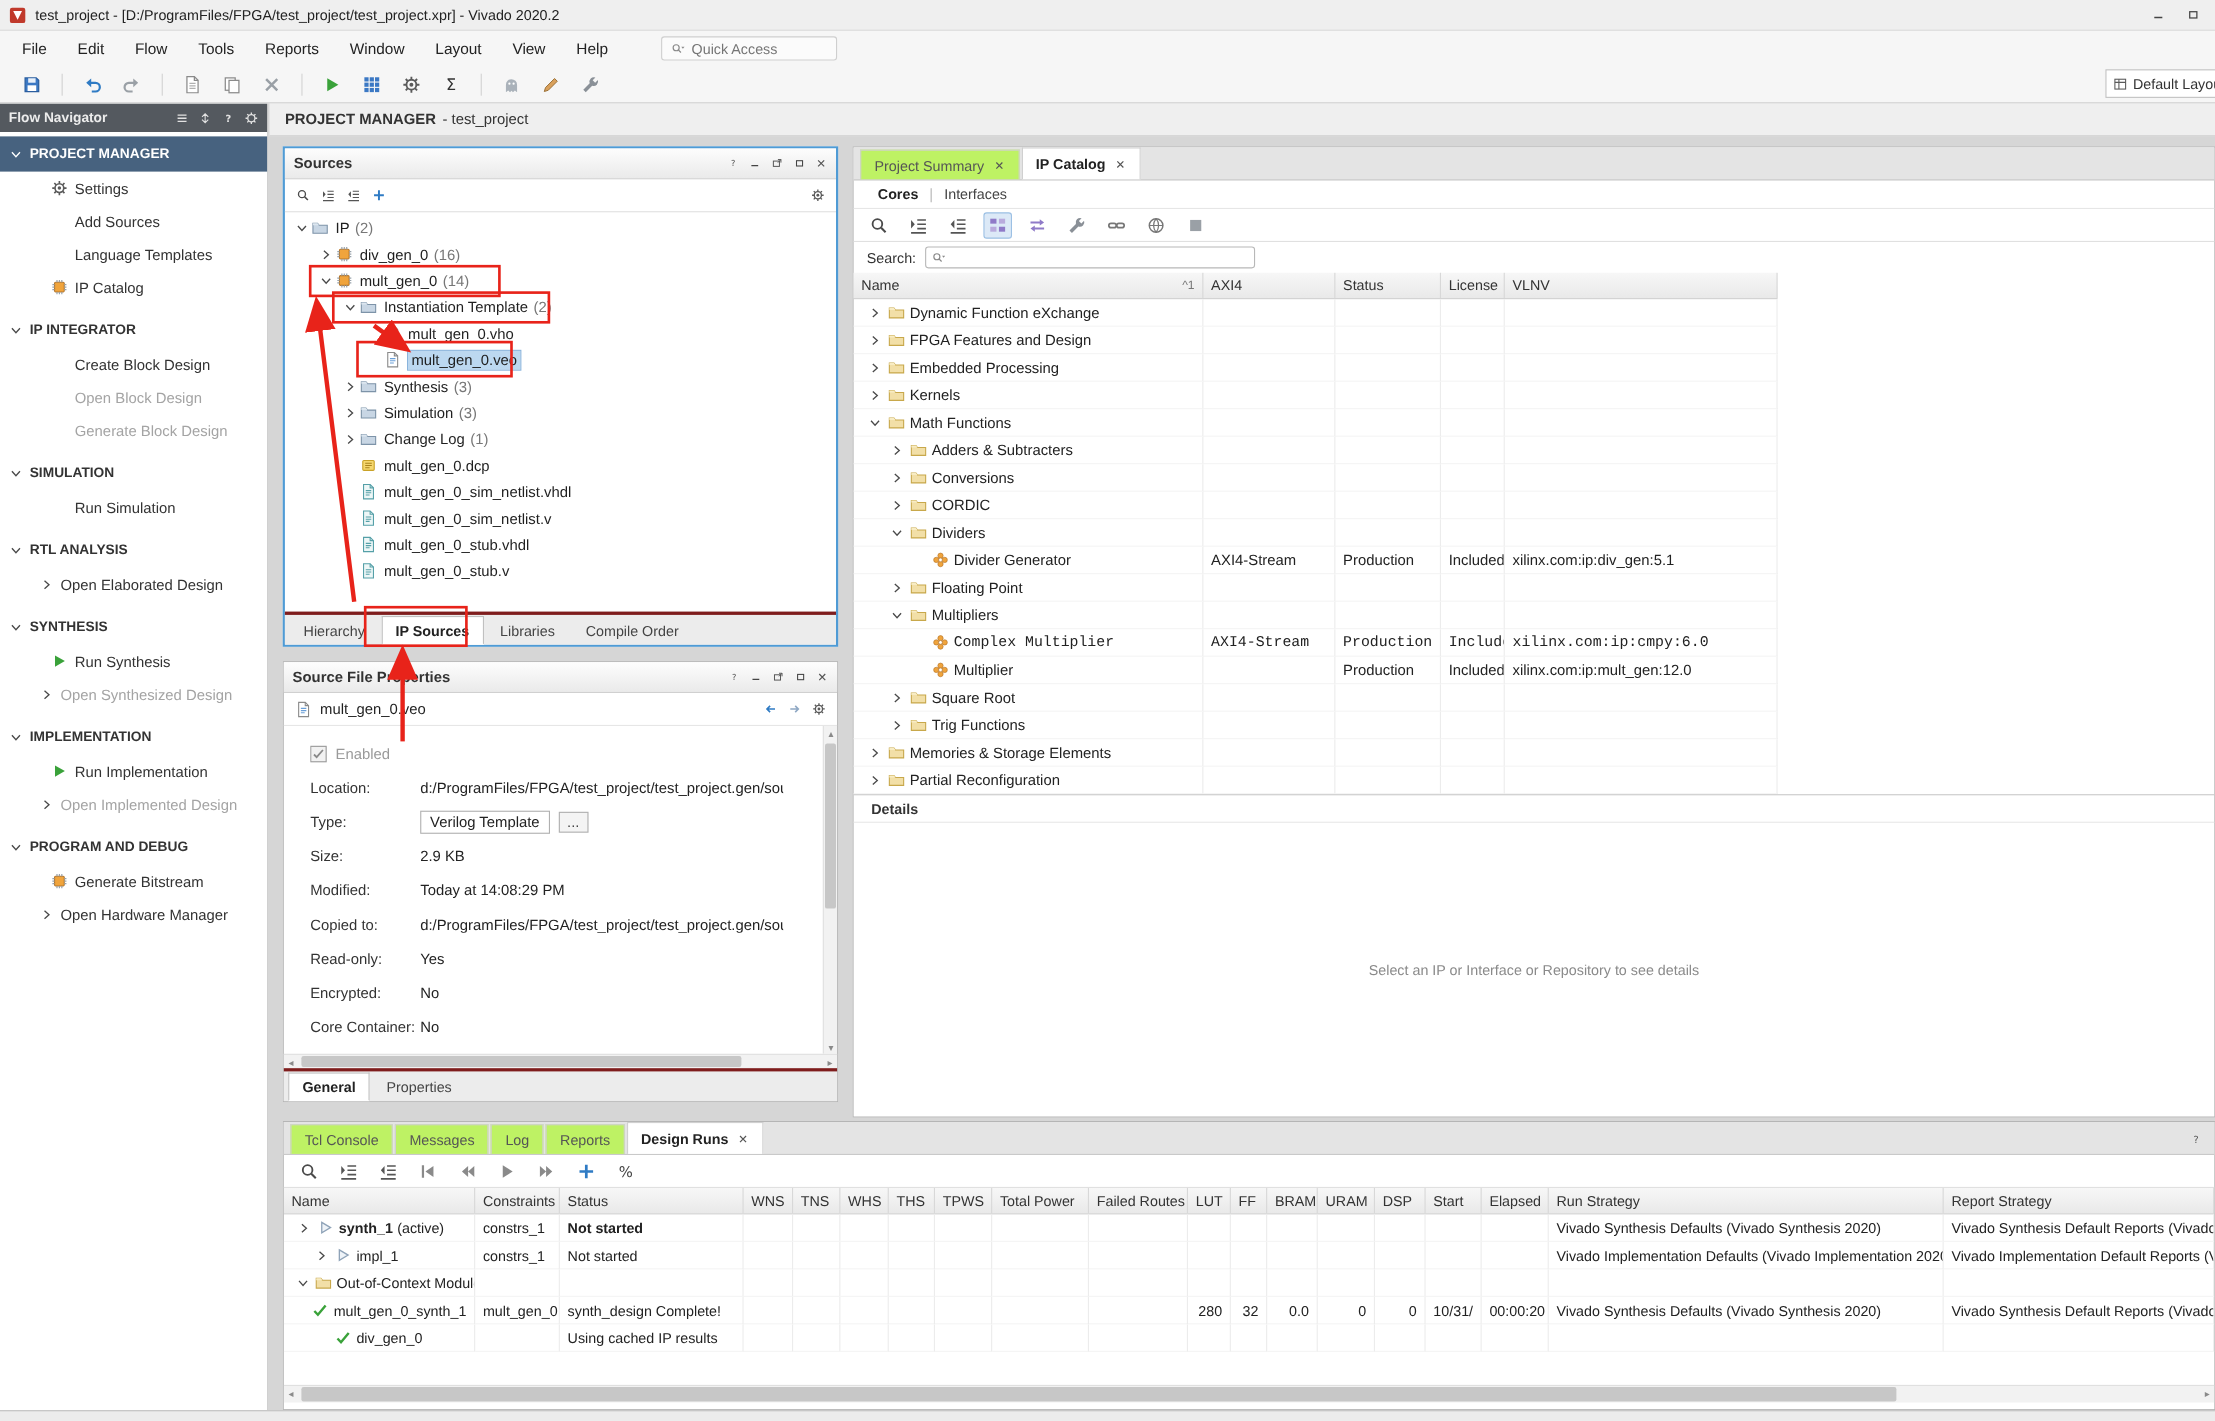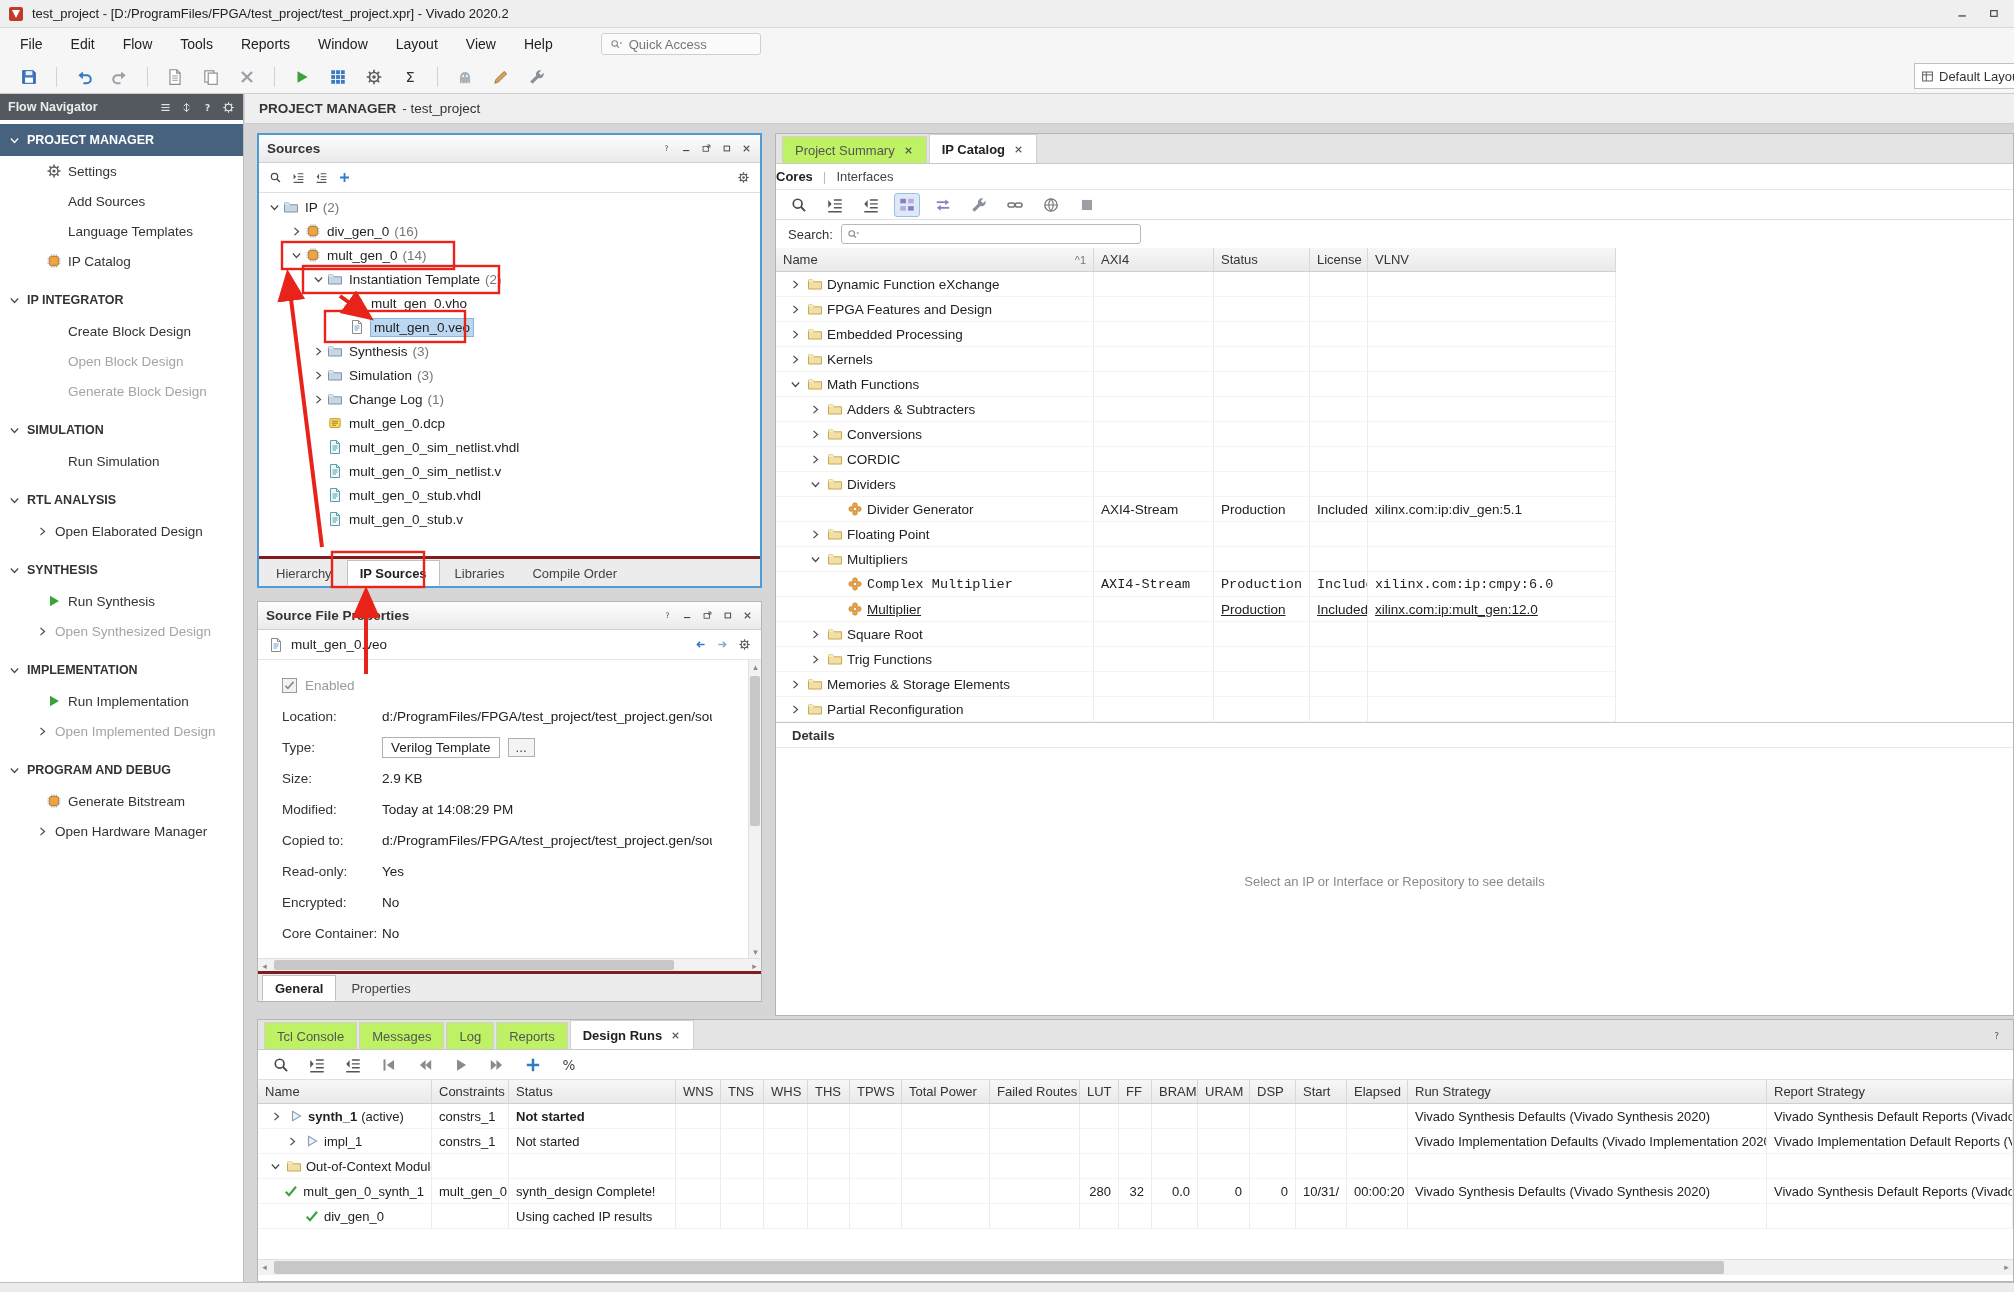--- a/index.html
+++ b/index.html
@@ -76,21 +76,21 @@
   .varrow{position:absolute;left:0;width:13px;height:13px;color:#8a8a8a;font-size:9px;display:flex;align-items:center;justify-content:center}
   .hscroll{height:13px;background:#f2f2f2;border-top:1px solid #e0e0e0;position:relative;flex:none}
   .hthumb{position:absolute;top:1px;bottom:1px;background:#c7c7c7;border-radius:2px}
   .harrow{position:absolute;top:0;width:13px;height:13px;color:#8a8a8a;font-size:9px;display:flex;align-items:center;justify-content:center}
 
   
   .catalog-panel{left:775px;top:133px;width:1239px;height:883px}
   .doc-tabs{height:30px;background:#e4e4e4;border-bottom:1px solid #c9c9c9;display:flex;align-items:flex-end;padding-left:6px;gap:2px;flex:none}
   .doc-tab{height:27px;display:flex;align-items:center;gap:8px;padding:0 12px;font-size:13px;color:#555;border:1px solid #d0d0d0;border-bottom:none;background:#bef264}
   .doc-tab.active{background:#fff;color:#222;font-weight:bold;height:29px}
-  .views-row{height:26px;border-bottom:1px solid #e6e6e6;display:flex;align-items:center;gap:10px;padding-left:0;flex:none}
+  .views-row{height:26px;border-bottom:1px solid #e6e6e6;display:flex;align-items:center;gap:10px;padding-left:22px;flex:none}
   .view-link{font-size:13px;color:#444}
   .view-link.active{font-weight:bold;color:#222}
   .views-sep{color:#bbb}
   .search-row{height:28px;display:flex;align-items:center;gap:8px;padding-left:12px;flex:none}
   .search-row .lab{font-size:13px;color:#333}
   .search-box{width:300px;height:20px;border:1px solid #b8b8b8;border-radius:3px;background:#fff;display:flex;align-items:center;padding:0 5px;gap:4px}
   .cat-table{width:840px}
   .grid-header{display:grid;height:24px;background:linear-gradient(#f7f7f7,#e9e9e9);border-bottom:1px solid #cfcfcf;flex:none}
   .gh-cell{display:flex;align-items:center;padding:0 7px;font-size:13px;color:#333;border-right:1px solid #d8d8d8;overflow:hidden;white-space:nowrap}
   .gh-sort{margin-left:auto;font-size:11px;color:#777}
@@ -1330,21 +1330,21 @@
               <circle cx="8" cy="8" r="1.7" fill="#fff" stroke="#b5762a" stroke-width="0.6"></circle>
             </svg>
           </span>
           <span>Complex Multiplier</span>
         </div>
         <div class="g-cell">AXI4-Stream</div>
         <div class="g-cell">Production</div>
         <div class="g-cell">Included</div>
         <div class="g-cell">xilinx.com:ip:cmpy:6.0</div>
       </div>
-      <div class="grid-row" style="grid-template-columns: 318px 120px 96px 58px 248px; text-decoration: underline;">
+      <div class="grid-row" style="grid-template-columns: 318px 120px 96px 58px 248px;">
         <div class="g-cell g-name">
           <span style="width: 40px;"></span>
           <span class="exp" style="width: 16px; display: inline-flex; justify-content: center;"></span>
           <span class="icon">
             <svg viewBox="0 0 16 16">
               <g fill="#f0a43c" stroke="#b5762a" stroke-width="0.6">
                 <circle cx="8" cy="4.2" r="2.4"></circle>
                 <circle cx="8" cy="11.8" r="2.4"></circle>
                 <circle cx="4.2" cy="8" r="2.4"></circle>
                 <circle cx="11.8" cy="8" r="2.4"></circle>

